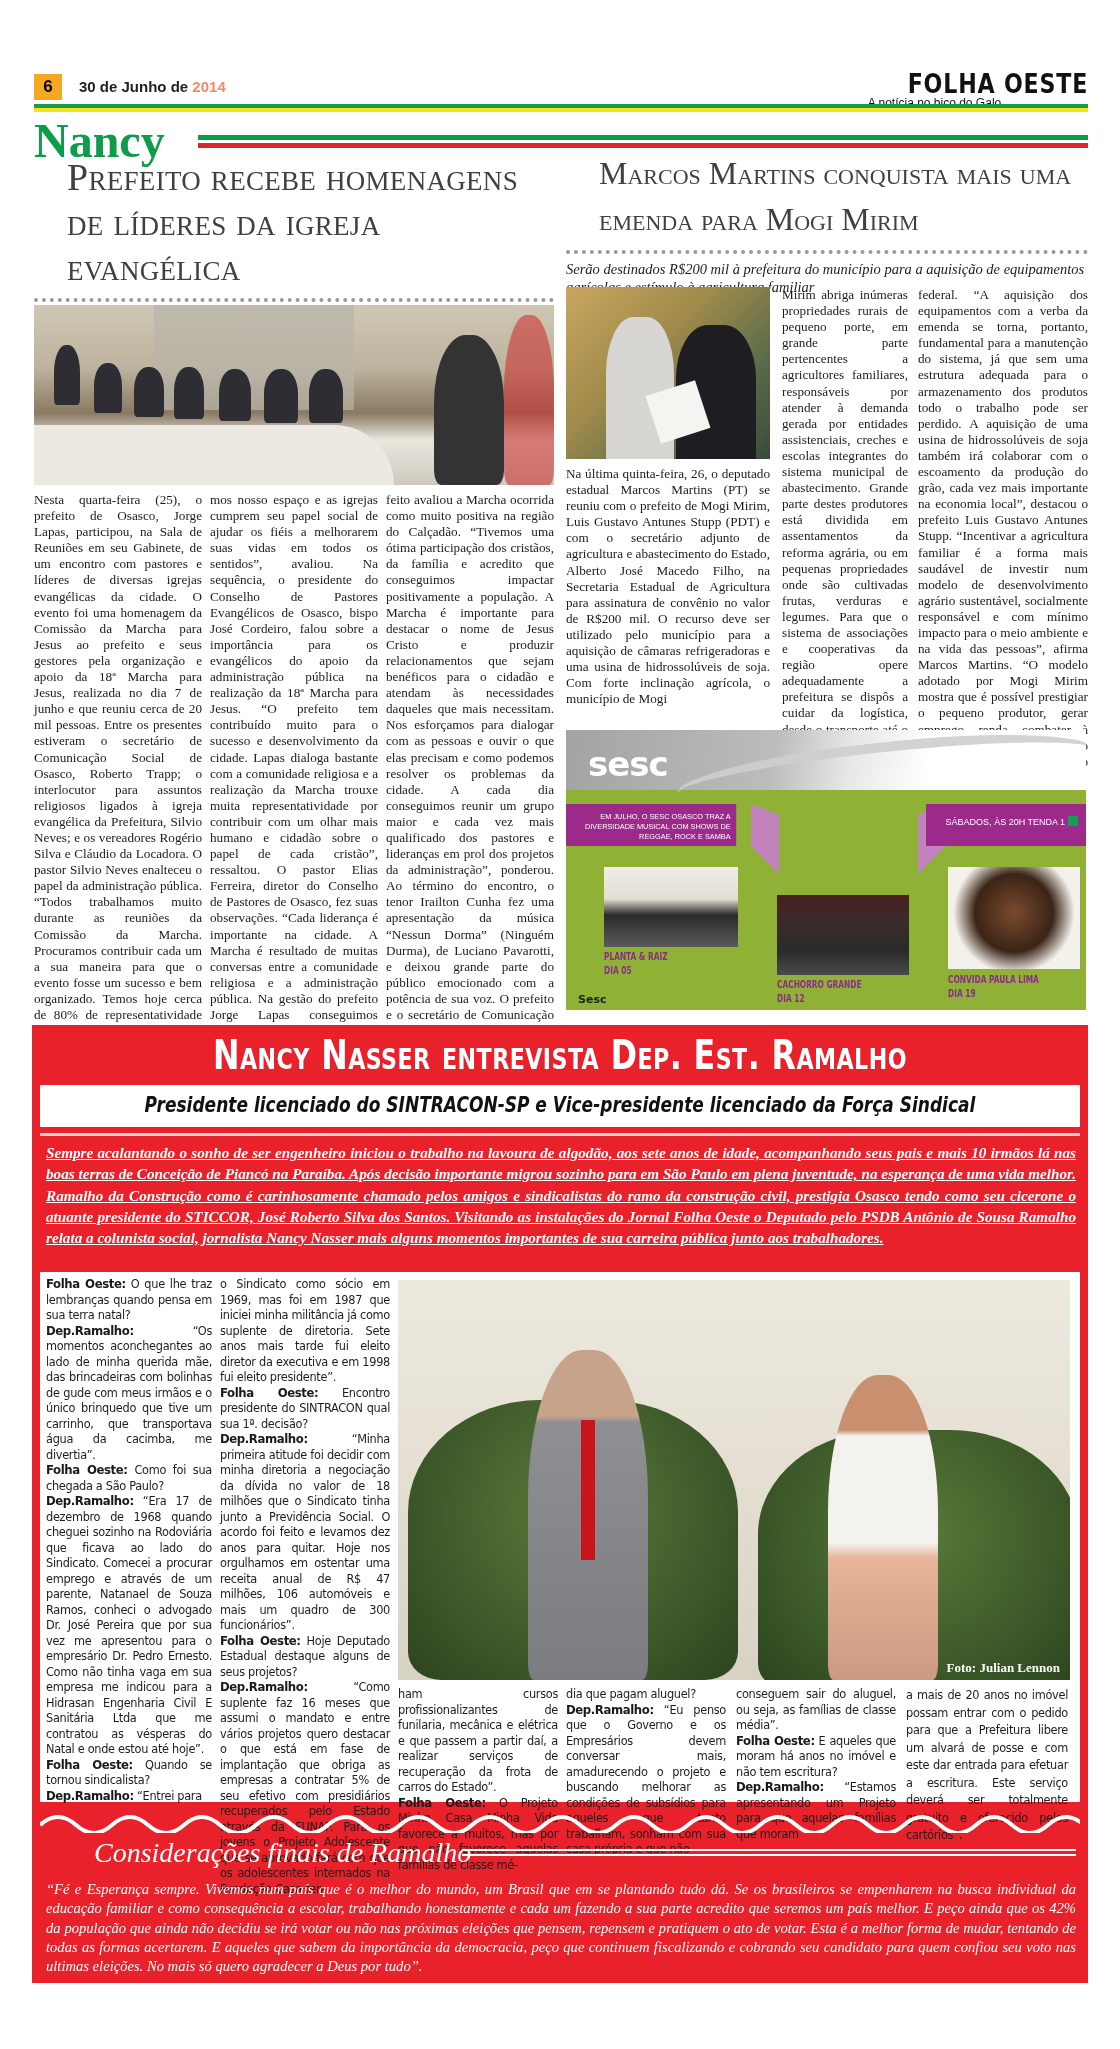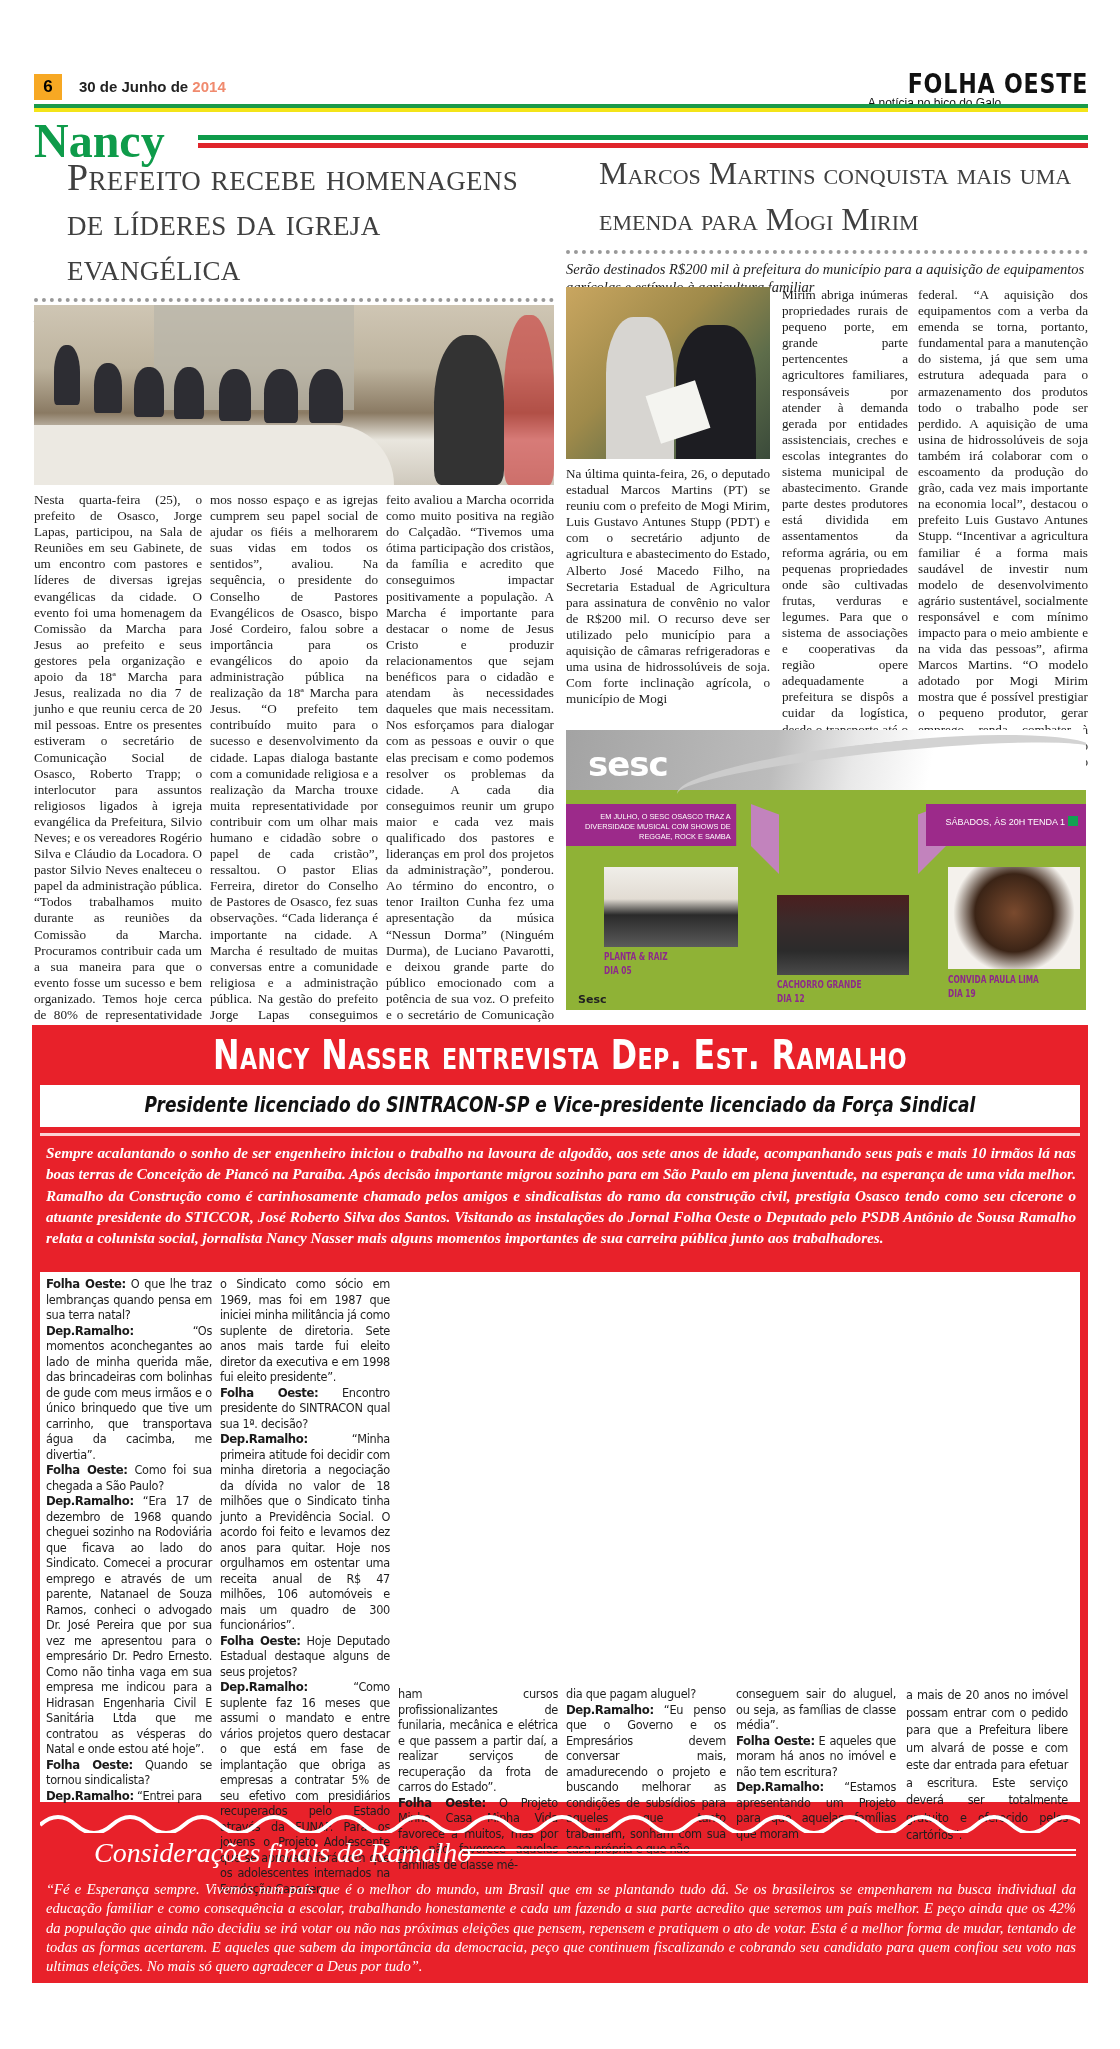--- a/index.html
+++ b/index.html
@@ -77,21 +77,21 @@
   .ad-cap3 { left: 382px; top: 243px; }
   .ad-foot { position: absolute; left: 12px; bottom: 4px; font: bold 11px "DejaVu Sans", sans-serif; color: #222; }
 
   
   .red { position: absolute; left: 32px; top: 1025px; width: 1056px; height: 958px; background: #e8212a; }
   .int-title { position: absolute; left: 0; top: 0; width: 100%; height: 60px; text-align: center; color: #fff;
     font: bold 40px "DejaVu Sans Condensed", "DejaVu Sans", sans-serif; line-height: 60px; font-variant: small-caps; letter-spacing: 0.5px; transform: scaleX(0.88); }
   .int-sub-bar { position: absolute; left: 8px; top: 60px; width: 1040px; height: 42px; background: #fff; border-bottom: 2px solid #fff; }
   .int-sub { text-align: center; font: bold italic 22px "DejaVu Sans Condensed", "DejaVu Sans", sans-serif; color: #111; line-height: 40px; transform: scaleX(0.86); }
   .int-line { position: absolute; left: 8px; top: 108px; width: 1040px; height: 3px; background: #fff; opacity: .8; }
-  .int-lead { position: absolute; left: 14px; top: 117px; width: 1030px; font: bold italic 15.2px "Liberation Serif", serif; color: #fff; line-height: 21.3px; text-align: justify; }
+  .int-lead { position: absolute; left: 14px; top: 117px; width: 1030px; font: bold italic 15.2px "Liberation Serif", serif; color: #fff; line-height: 21.3px; text-align: justify; text-decoration: underline; }
 
   .int-body { position: absolute; left: 8px; top: 247px; width: 1040px; height: 530px; background: #fff; }
   .qa { position: absolute; font: 12.6px "DejaVu Sans Condensed", "DejaVu Sans", sans-serif; color: #1d1d1d; line-height: 15.5px; text-align: justify; letter-spacing: -0.3px; }
   .qa .who { font: bold 13px "DejaVu Sans Condensed", "DejaVu Sans", sans-serif; color: #1a1a1a; letter-spacing: -0.4px; }
   .qa p { margin: 0; }
 
   .int-photo { position: absolute; left: 358px; top: 8px; width: 672px; height: 400px; overflow: hidden;
     background: linear-gradient(180deg, #ede9df 0%, #e6e1d4 40%, #d8d2c4 100%); }
   .int-photo .sofa-l { position: absolute; left: 10px; top: 120px; width: 330px; height: 280px; background: radial-gradient(ellipse at 50% 40%, #5a7a3a 0%, #3e5a2a 60%, #2c4420 100%); border-radius: 40% 40% 10% 10%; }
   .int-photo .sofa-r { position: absolute; left: 360px; top: 150px; width: 320px; height: 260px; background: radial-gradient(ellipse at 50% 40%, #587a38 0%, #3d5a29 60%, #2b431f 100%); border-radius: 40% 40% 10% 10%; }
@@ -239,20 +239,28 @@
       </div>
     <div class="qa" id="qa4" style="left:696px;top:414px;width:160px;">
         <p><span>conseguem sair do aluguel, ou seja, as famílias de classe média”.</span></p>
         <p><span class="who">Folha Oeste:</span><span> E aqueles que moram há anos no imóvel e não tem escritura?</span></p>
         <p><span class="who">Dep.Ramalho:</span><span> “Estamos apresentando um Projeto para que aquelas famílias que moram</span></p>
       </div>
     <div class="qa" id="qa5" style="left:866px;top:414px;width:162px;line-height:17.5px;">
         <p><span>a mais de 20 anos no imóvel possam entrar com o pedido para que a Prefeitura libere um alvará de posse e com este dar entrada para efetuar a escritura. Este serviço deverá ser totalmente gratuito e oferecido pelos cartórios”.</span></p>
       </div>
 
+    <div class="int-photo">
+      <div class="sofa-l"></div>
+      <div class="sofa-r"></div>
+      <div class="man"></div>
+      <div class="tie"></div>
+      <div class="woman"></div>
+      <div class="caption">Foto: Julian Lennon</div>
+    </div>
   </div>
 
   <svg class="wave" viewBox="0 0 1040 26" preserveAspectRatio="none">
     <path d="M0 18 Q 18 2 36 18 T 72 18 T 108 18 T 144 18 T 180 18 T 216 18 T 252 18 T 288 18 T 324 18 T 360 18 T 396 18 T 432 18 T 468 18 T 504 18 T 540 18 T 576 18 T 612 18 T 648 18 T 684 18 T 720 18 T 756 18 T 792 18 T 828 18 T 864 18 T 900 18 T 936 18 T 972 18 T 1008 18 T 1044 18" fill="none" stroke="#fff" stroke-width="4"></path>
   </svg>
   <h3 class="final-title">Considerações finais de Ramalho</h3>
   <div class="final-rule">
       <div></div>
       <div></div>
     </div>

